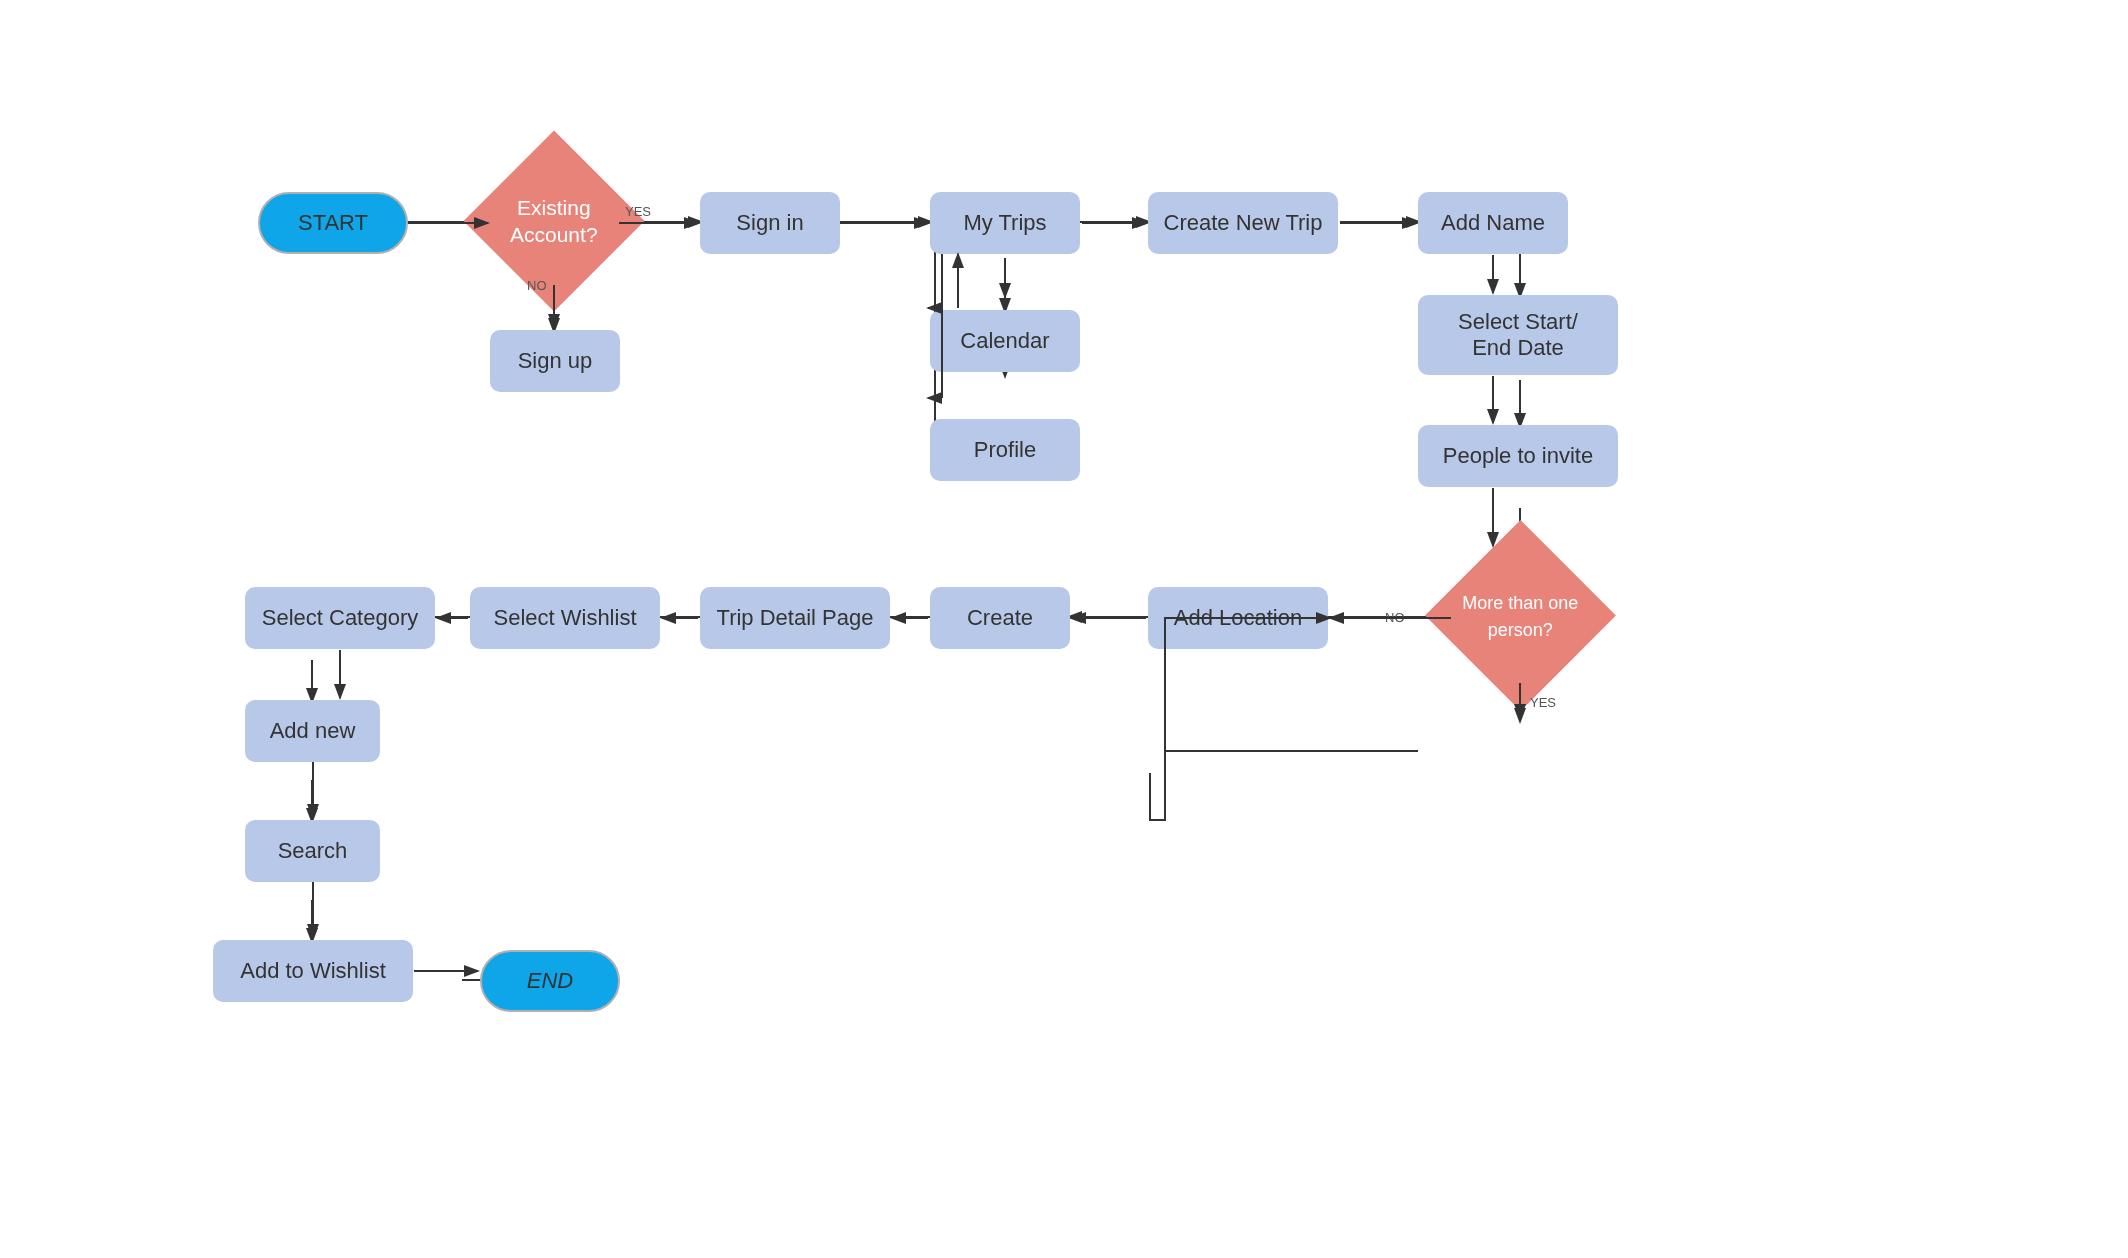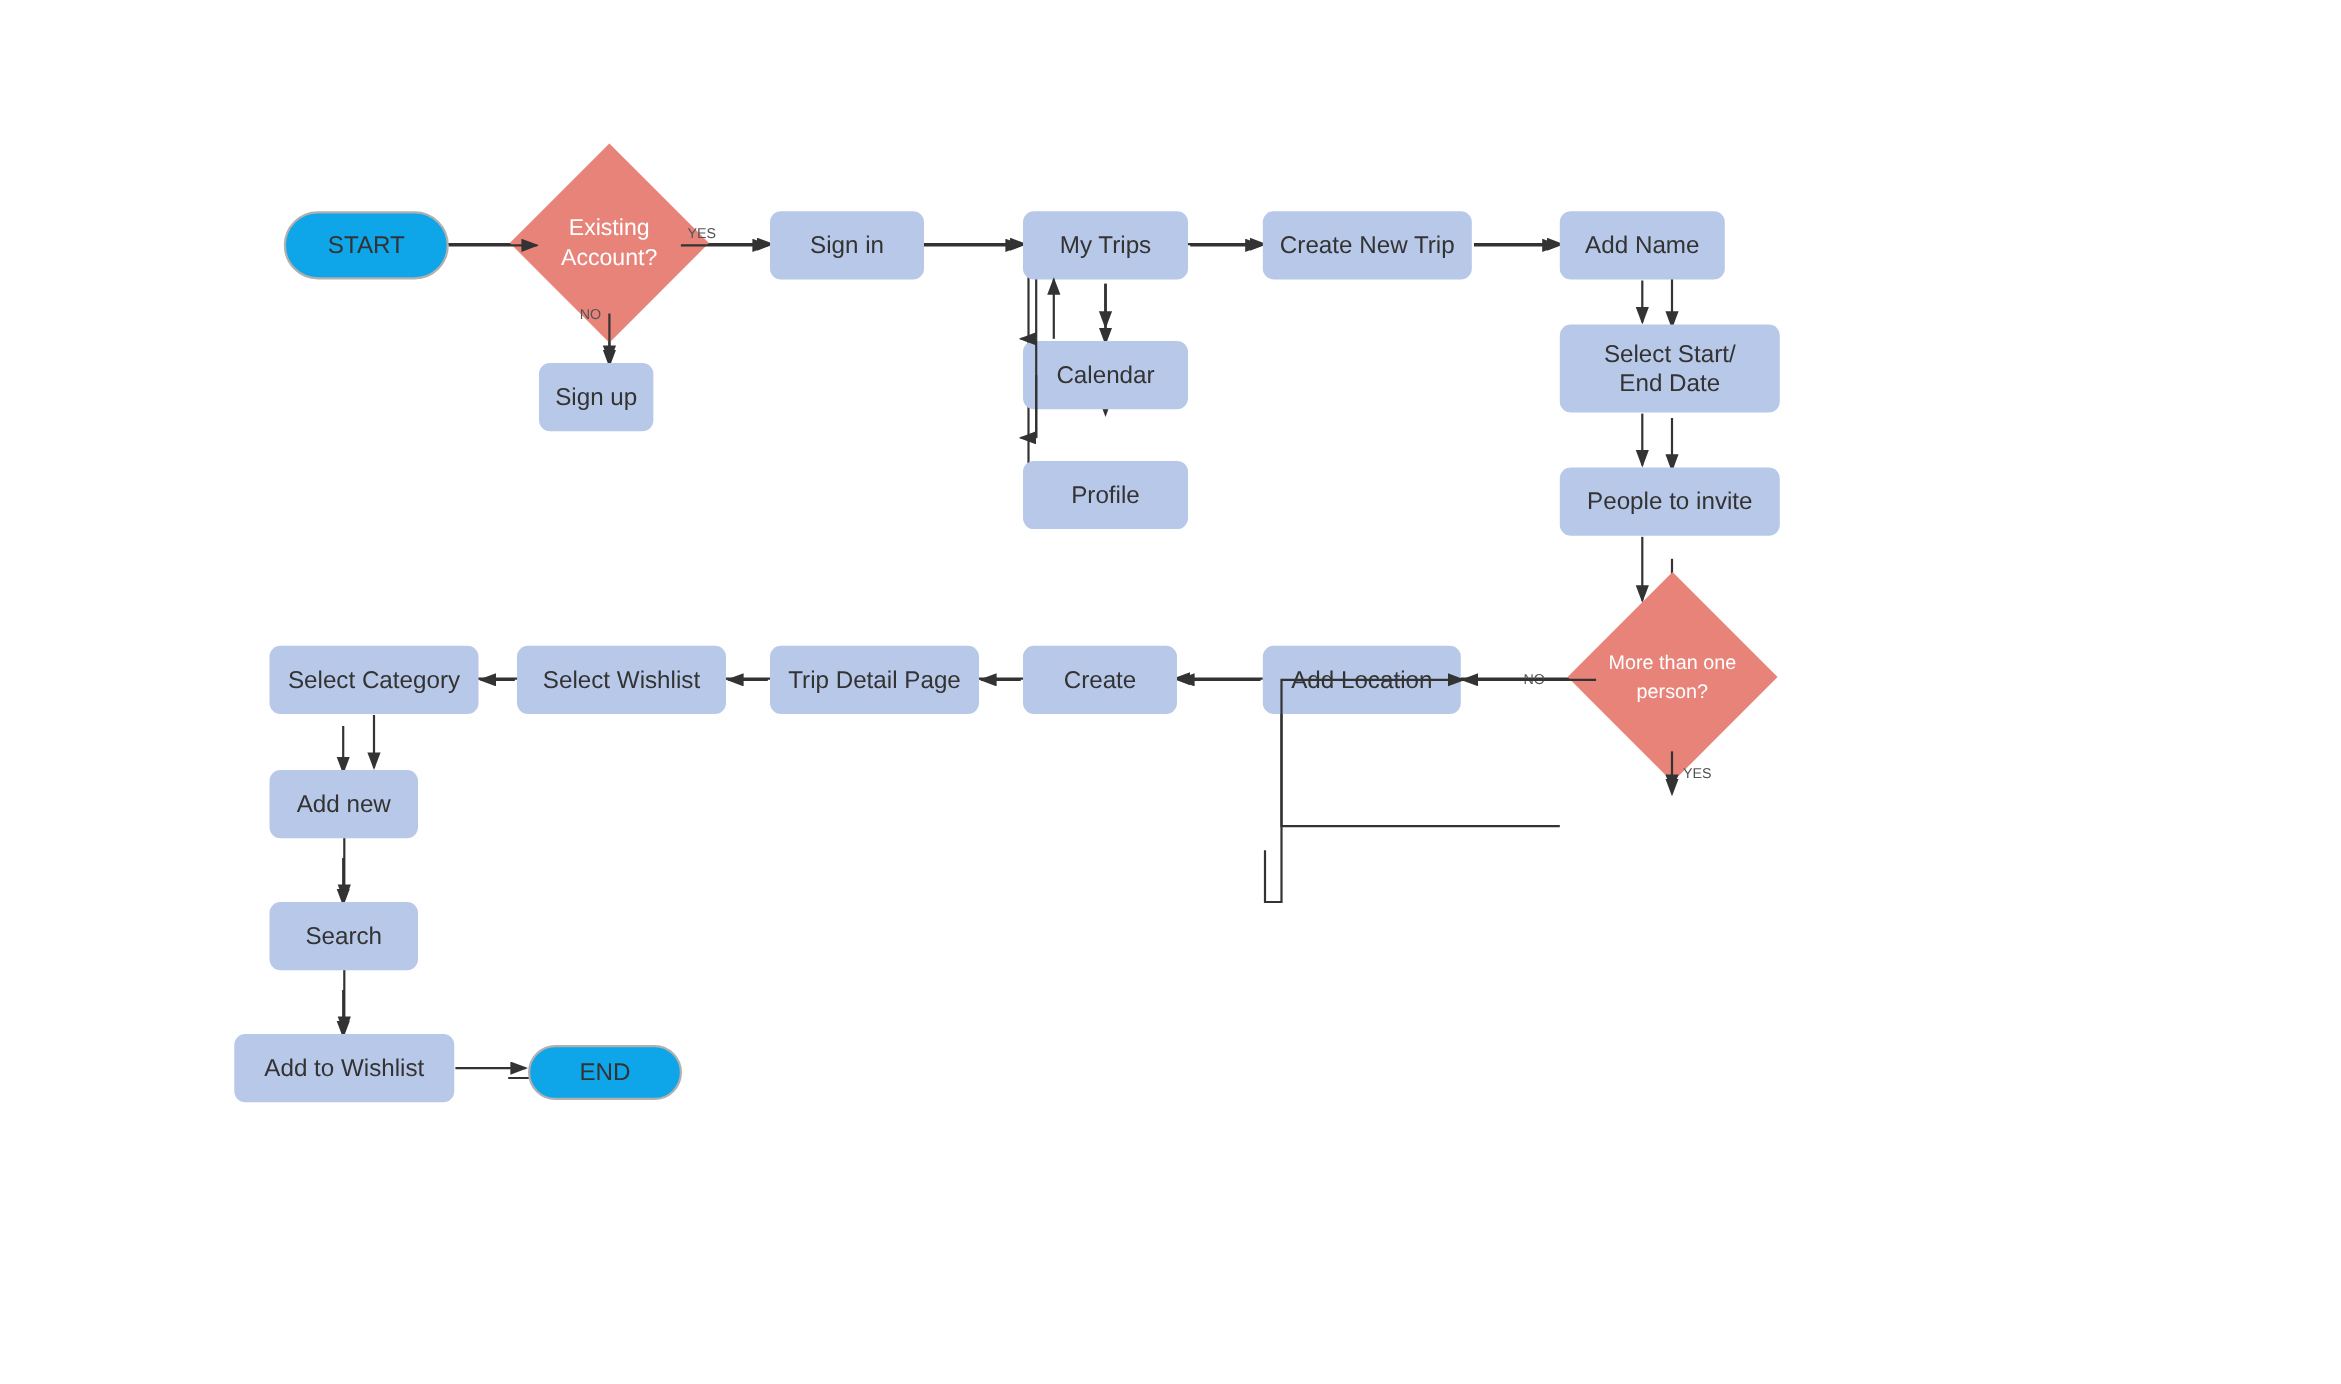--- a/index.html
+++ b/index.html
@@ -200,37 +200,37 @@
   </div>
 
   <div class="node node-rect" style="left:470px; top:587px; width:190px; height:62px;">
     <span>Select Wishlist</span>
   </div>
 
   <div class="node node-rect" style="left:245px; top:587px; width:190px; height:62px;">
     <span>Select Category</span>
   </div>
 
-  <div class="node node-rect" style="left:490px; top:330px; width:104px; height:62px;">
+  <div class="node node-rect" style="left:490px; top:330px; width:130px; height:62px;">
     <span>Sign up</span>
   </div>
 
   <div class="node node-rect" style="left:245px; top:700px; width:135px; height:62px;">
     <span>Add new</span>
   </div>
 
   <div class="node node-rect" style="left:245px; top:820px; width:135px; height:62px;">
     <span>Search</span>
   </div>
 
   <div class="node node-rect" style="left:213px; top:940px; width:200px; height:62px;">
     <span>Add to Wishlist</span>
   </div>
 
-  <div class="node node-oval" style="left:480px; top:950px; width:140px; height:50px;">
+  <div class="node node-oval" style="left:480px; top:950px; width:140px; height:62px;font-style:italic;">
     <span>END</span>
   </div>
 
   <div class="label-text" style="left:625px; top:204px;">YES</div>
   <div class="label-text" style="left:527px; top:278px;">NO</div>
   <div class="label-text" style="left:1385px; top:610px;">NO</div>
   <div class="label-text" style="left:1530px; top:695px;">YES</div>
 
 </div>
 

